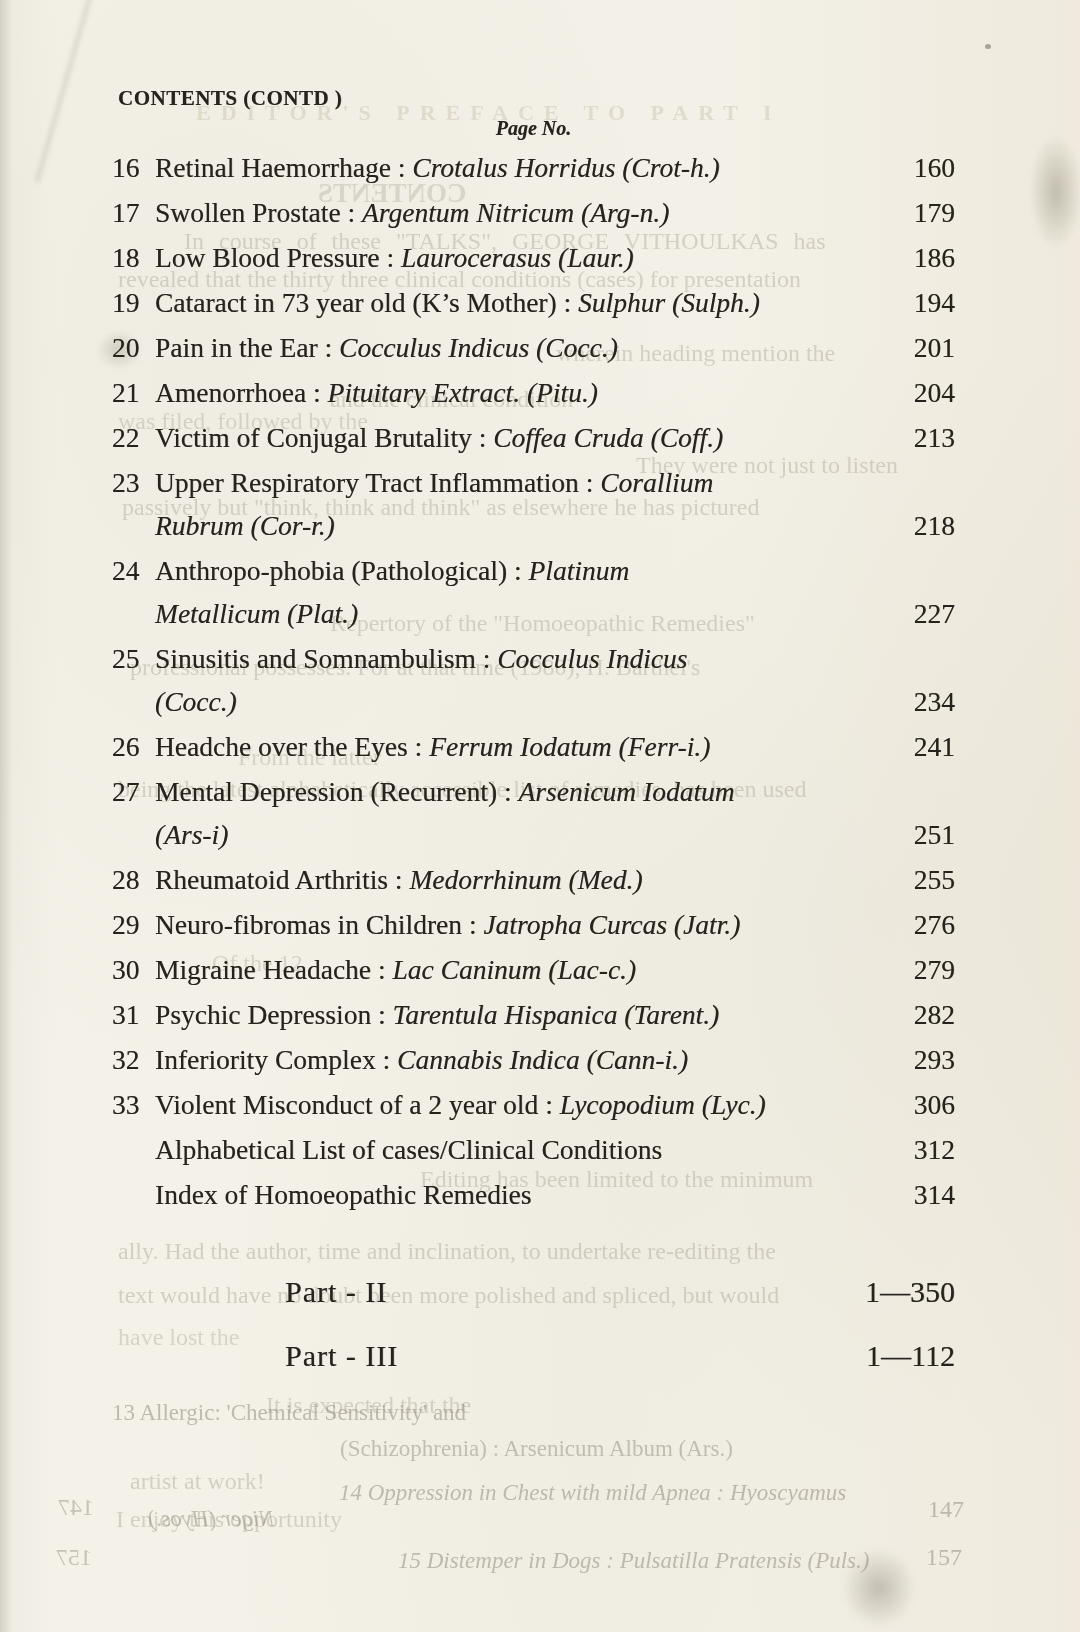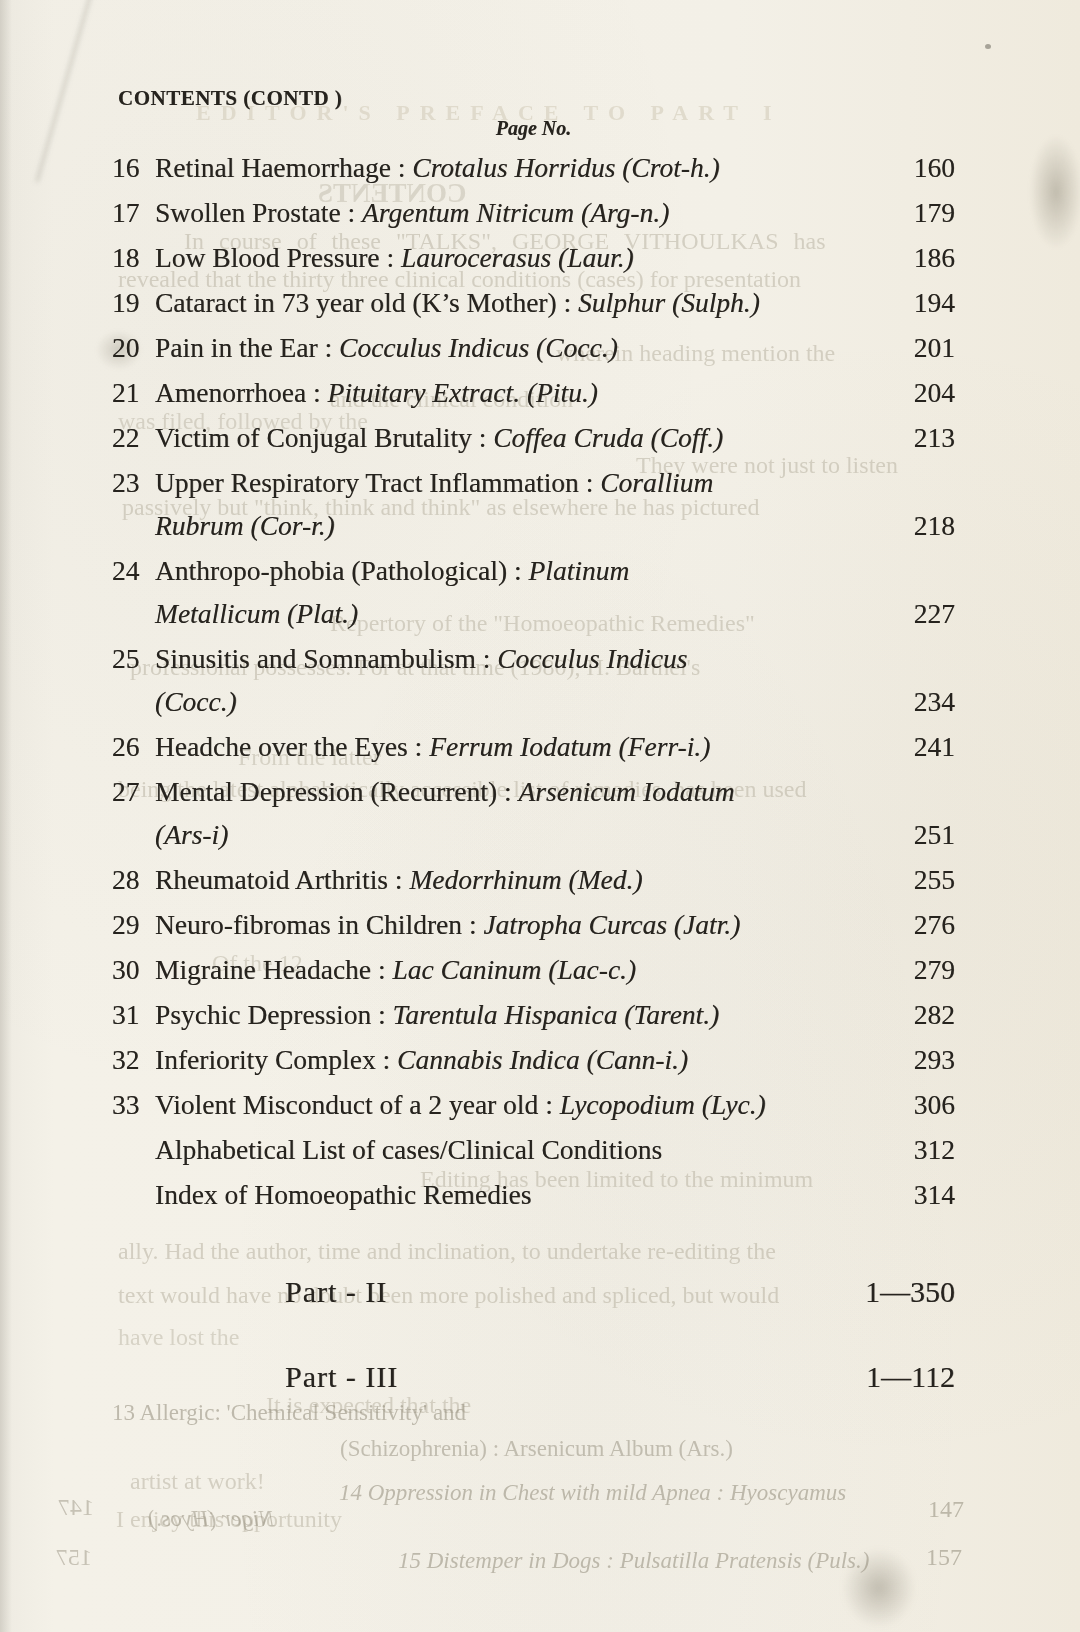--- a/index.html
+++ b/index.html
@@ -76,21 +76,21 @@
     font-size:27.5px;line-height:43px;text-shadow:.35px .35px .6px rgba(40,35,30,.5);}
   .toc-row .num{width:43px;flex:0 0 43px;align-self:flex-start;}
   .toc-row .entry-text{flex:1;white-space:nowrap;}
   .toc-row .pg{flex:0 0 70px;text-align:right;}
   .remedy{font-style:italic;}
   .parts{margin-top:54px;}
   .part-row{display:flex;align-items:flex-start;font-size:30px;font-weight:normal;line-height:43px;
     text-shadow:.4px .4px .6px rgba(40,35,30,.5);}
   .part-row .part-label{margin-left:173px;letter-spacing:1px;}
   .part-row .part-range{margin-left:auto;}
-  .part-row + .part-row{margin-top:42px;}
+  .part-row + .part-row{margin-top:21px;}
 </style>
 </head>
 <body>
 
 <div class="paper">
 
   <div class="edge-left"></div>
   <div class="streak-tl"></div>
   <div class="smudge-right"></div>
   <div class="smudge-bottom"></div>

